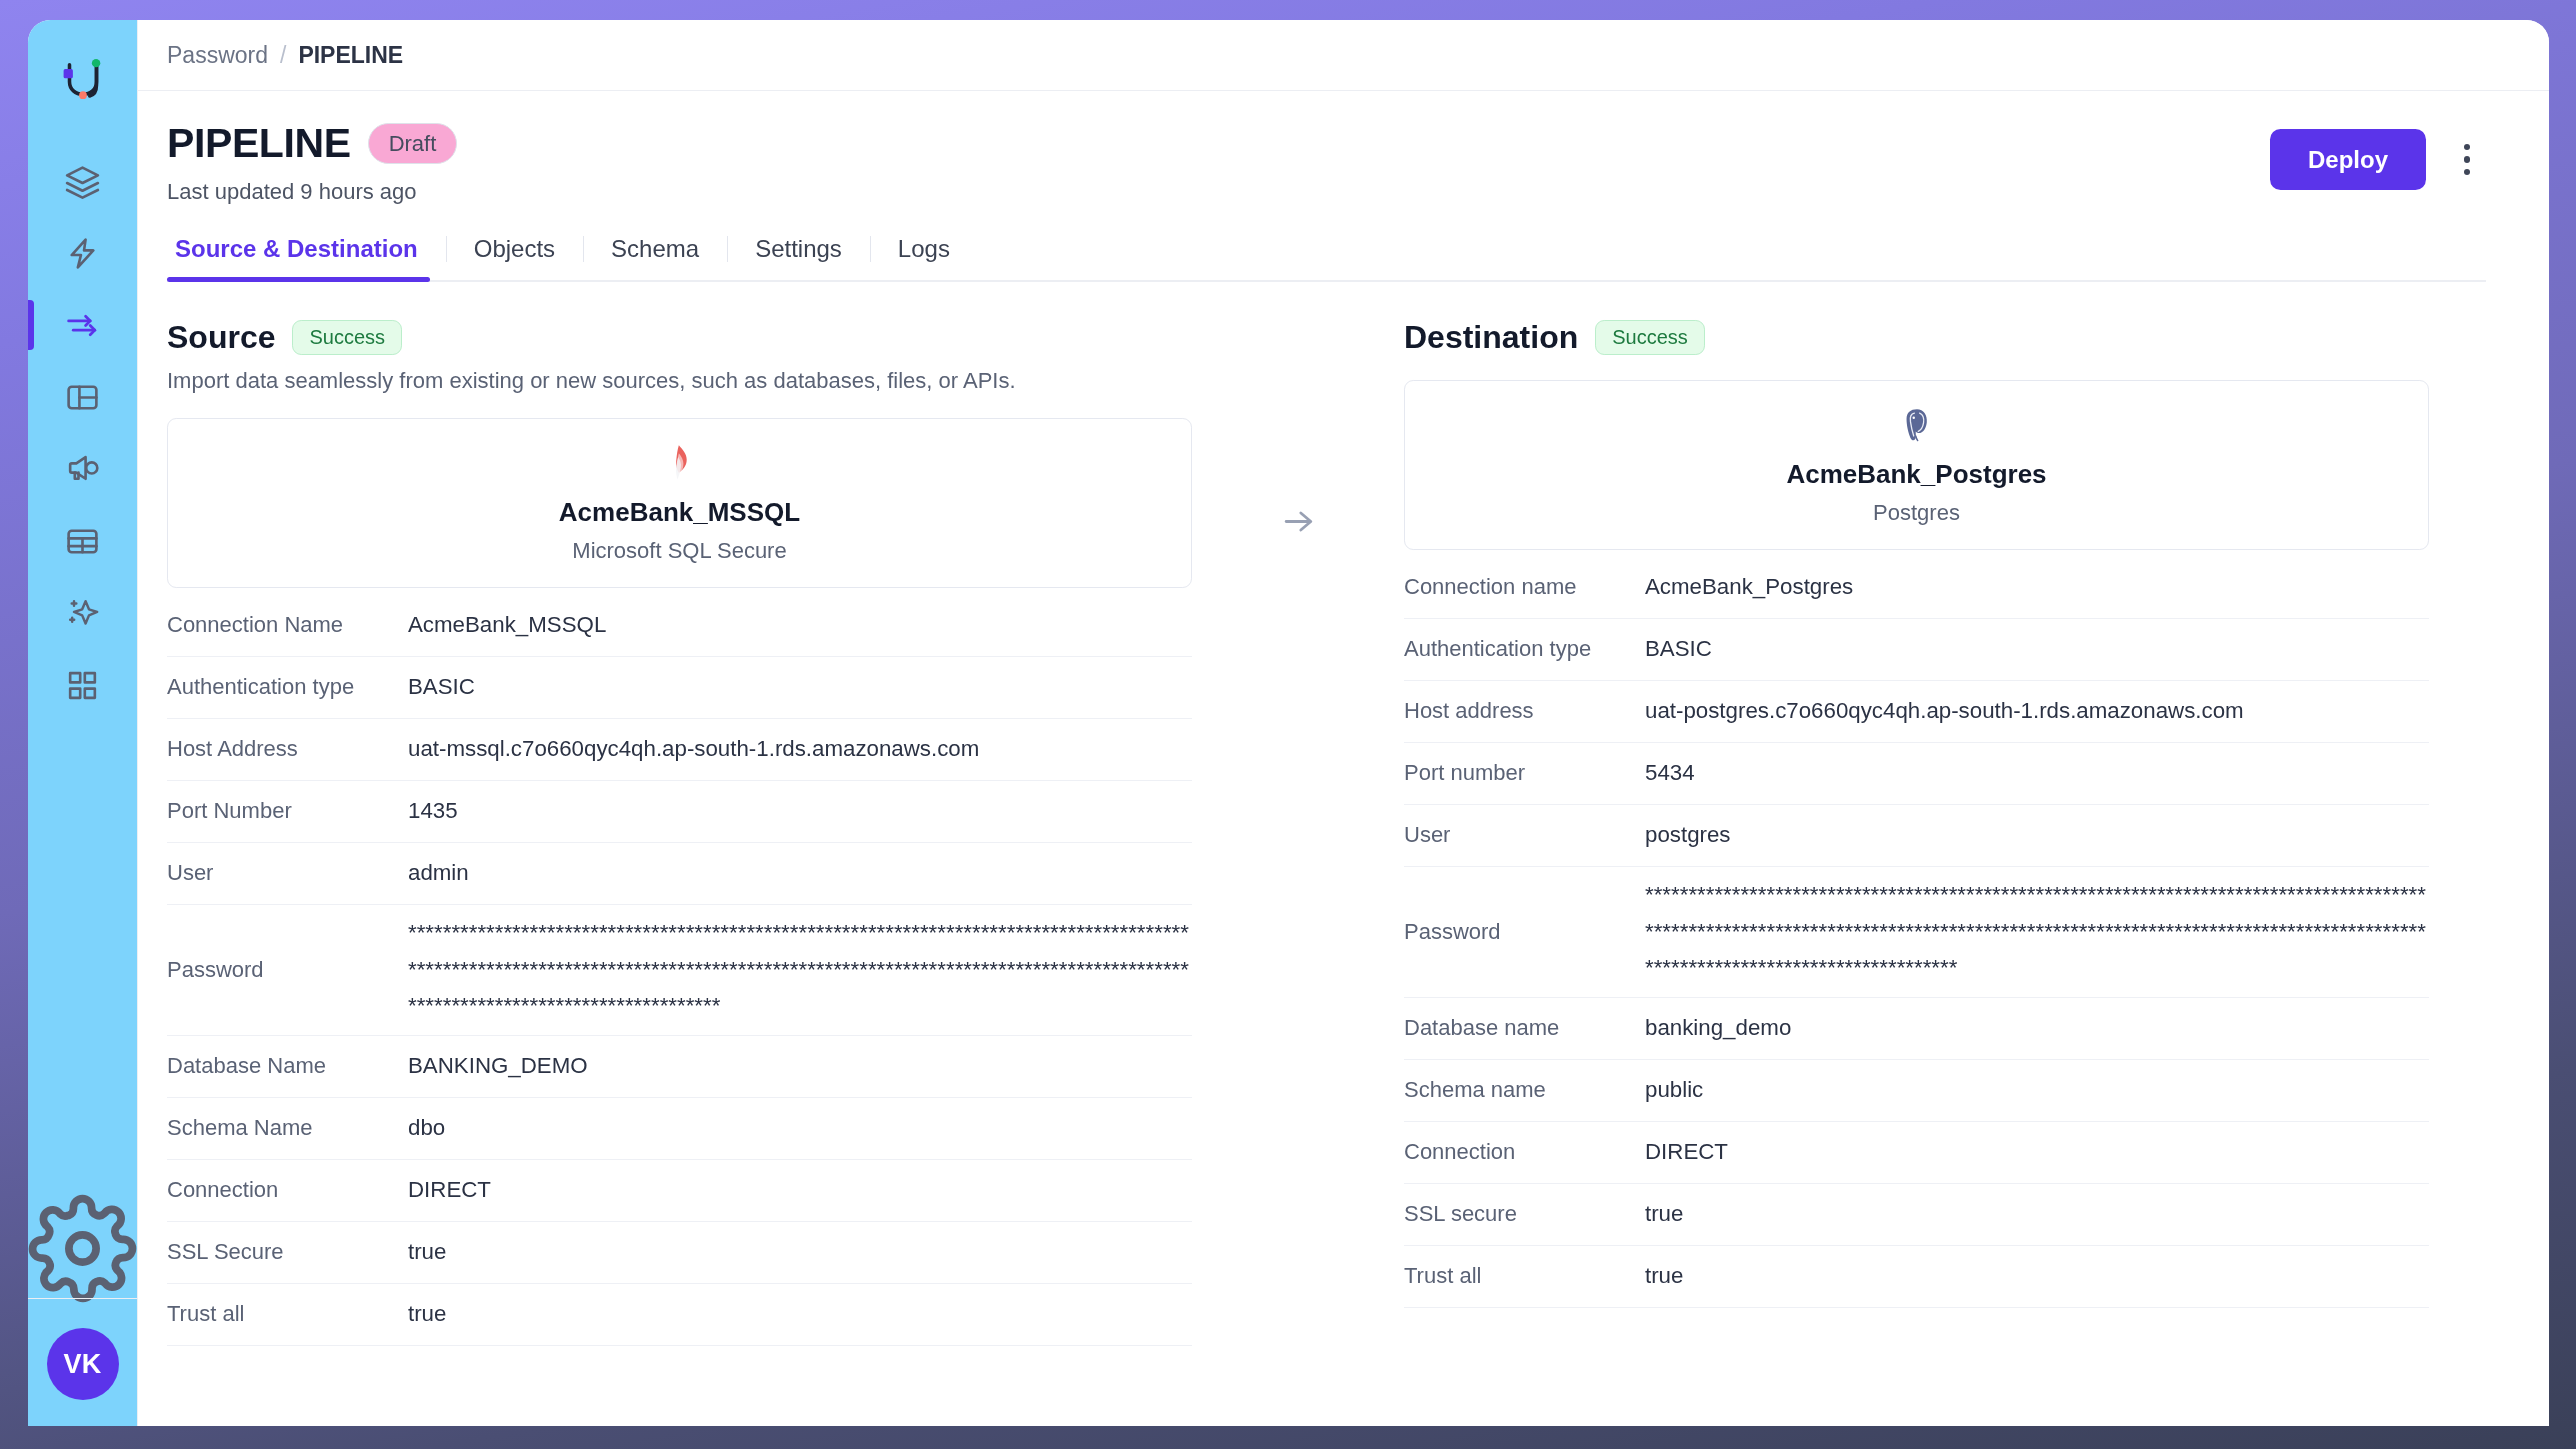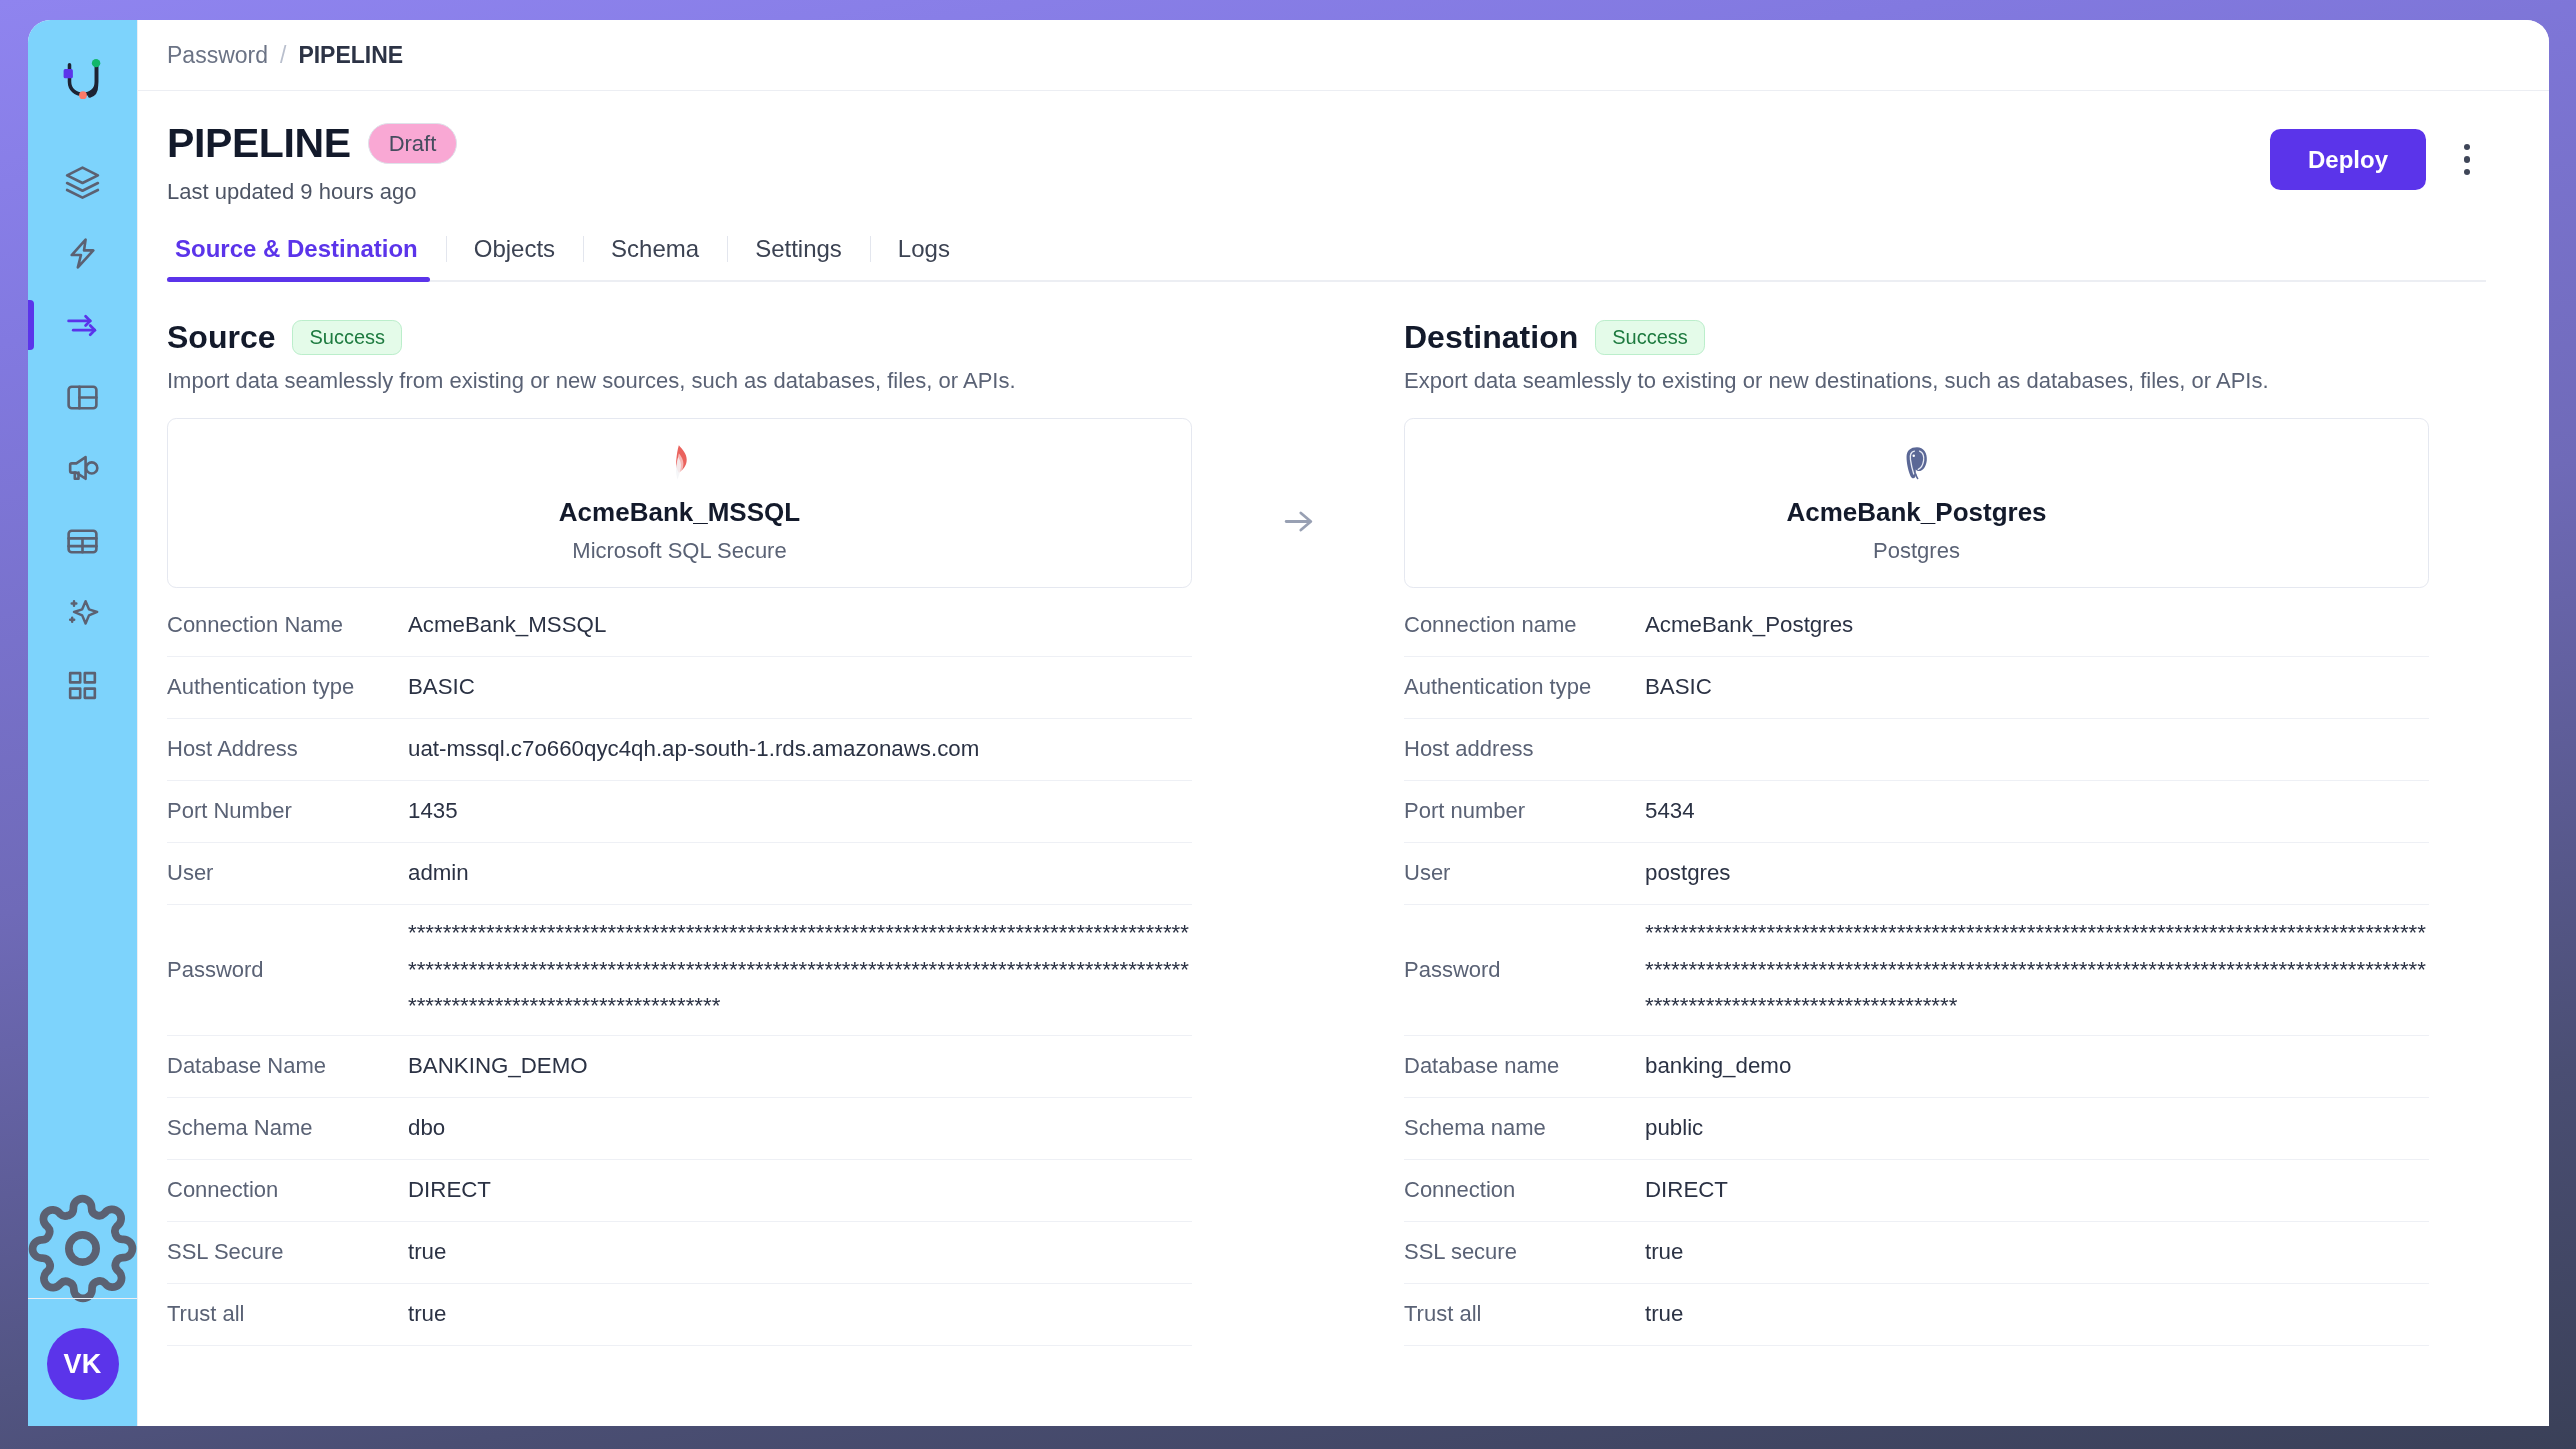--- a/index.html
+++ b/index.html
@@ -403,21 +403,20 @@
             <path d="M4 12h15"></path>
               <path d="M13.5 6.5L20 12l-6.5 5.5"></path>
           </svg>
         </div>
 
         <section class="col right" style="margin-left:0">
           <div class="sec-head-row">
             <h2 class="sec-title">Destination</h2>
             <span class="badge-success">Success</span>
           </div>
-          <p class="sec-desc">Export data seamlessly to existing or new destinations, such as databases, files, or APIs.</p>
 
           <div class="conn-card">
             <div class="conn-logo">
               <svg width="34" height="37" viewBox="0 0 52 56">
                 <path d="M26 3 C16 3 10 8 10 18 C10 28 13 40 16 47 C18 51 21 52 23 49 C25 46 24 41 24 37 C26 39 29 40 32 39 C37 37 40 31 41 23 C42 12 36 3 26 3 Z" fill="#5b6896"></path>
                 <path d="M22 9 C17 10 15 15 16 22 C17 29 19 38 21 44" stroke="#e9ecf5" stroke-width="2" fill="none" stroke-linecap="round"></path>
                 <path d="M30 9 C35 11 37 17 36 24 C35 30 32 35 28 37" stroke="#e9ecf5" stroke-width="2" fill="none" stroke-linecap="round"></path>
                 <circle cx="21" cy="16" r="1.9" fill="#ffffff"></circle>
                 <path d="M24 44 C25 48 26 50 27 51" stroke="#5b6896" stroke-width="2.4" fill="none" stroke-linecap="round"></path>
               </svg>
@@ -430,20 +429,21 @@
             <div class="field-row">
               <div class="field-label">Connection name</div>
               <div class="field-value">AcmeBank_Postgres</div>
             </div>
             <div class="field-row">
               <div class="field-label">Authentication type</div>
               <div class="field-value">BASIC</div>
             </div>
             <div class="field-row">
               <div class="field-label">Host address</div>
+              <div class="field-value">uat-postgres.c7o660qyc4qh.ap-south-1.rds.amazonaws.com</div>
             </div>
             <div class="field-row">
               <div class="field-label">Port number</div>
               <div class="field-value">5434</div>
             </div>
             <div class="field-row">
               <div class="field-label">User</div>
               <div class="field-value">postgres</div>
             </div>
             <div class="field-row password">

